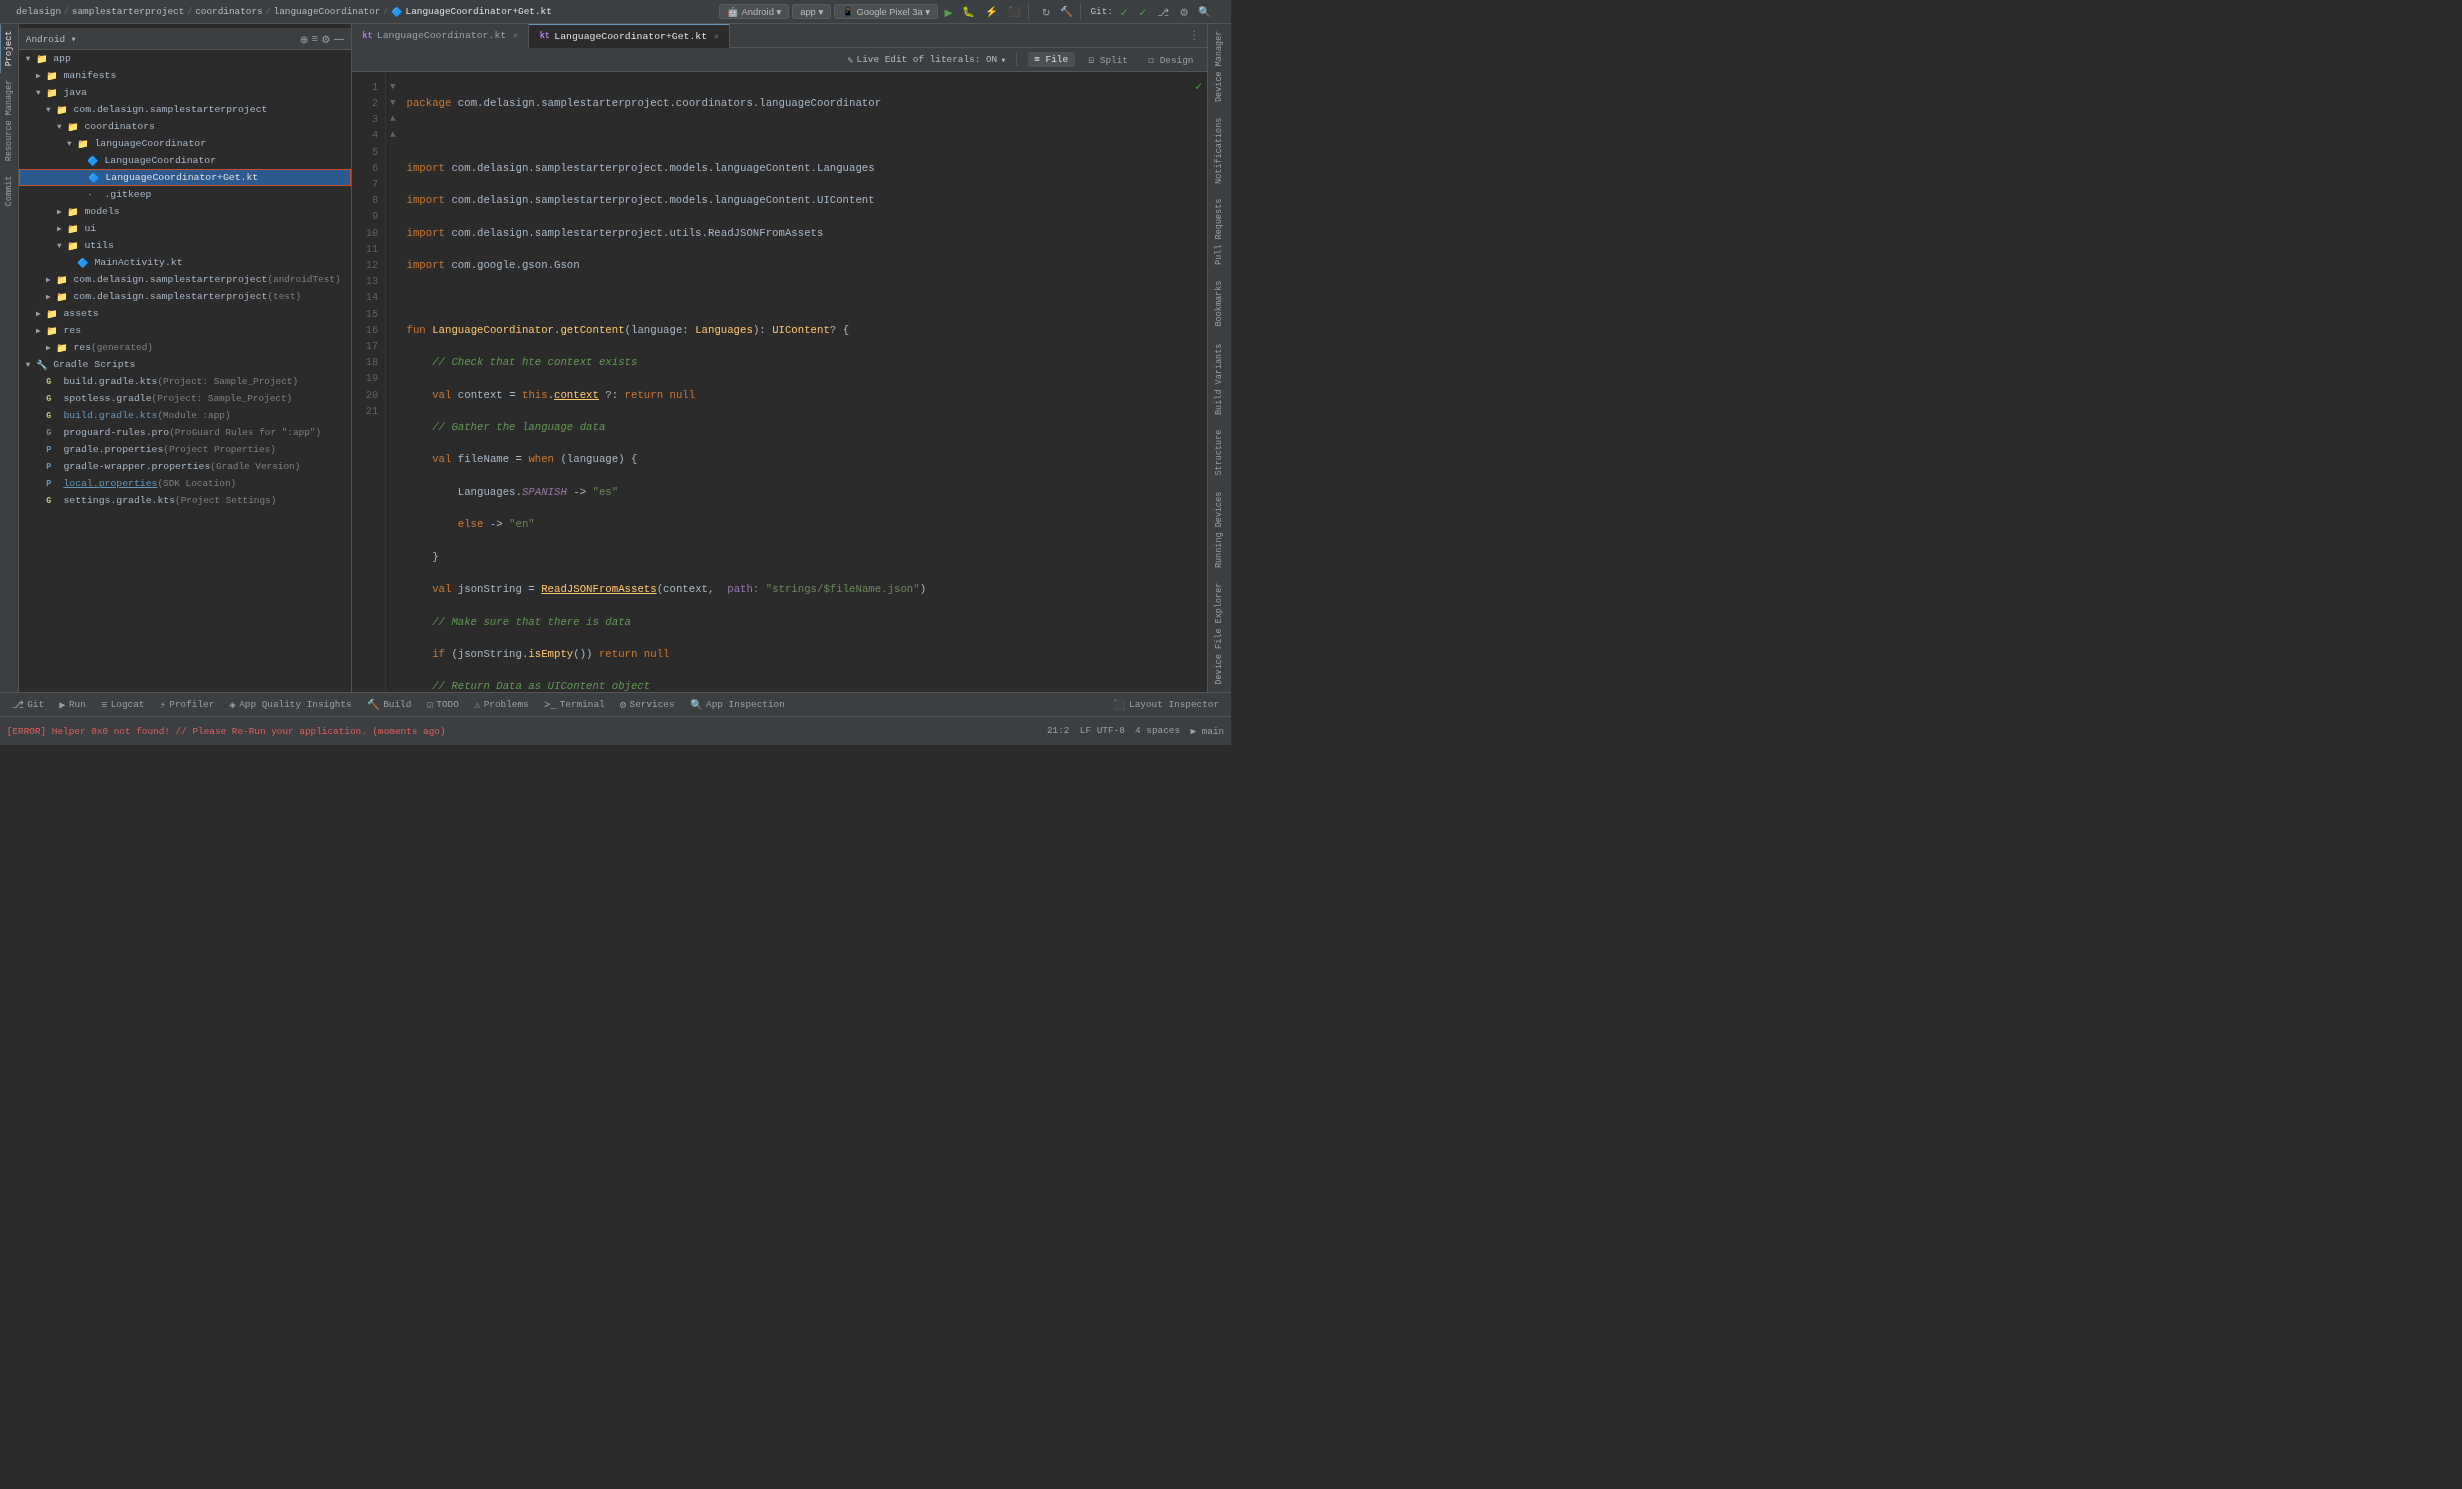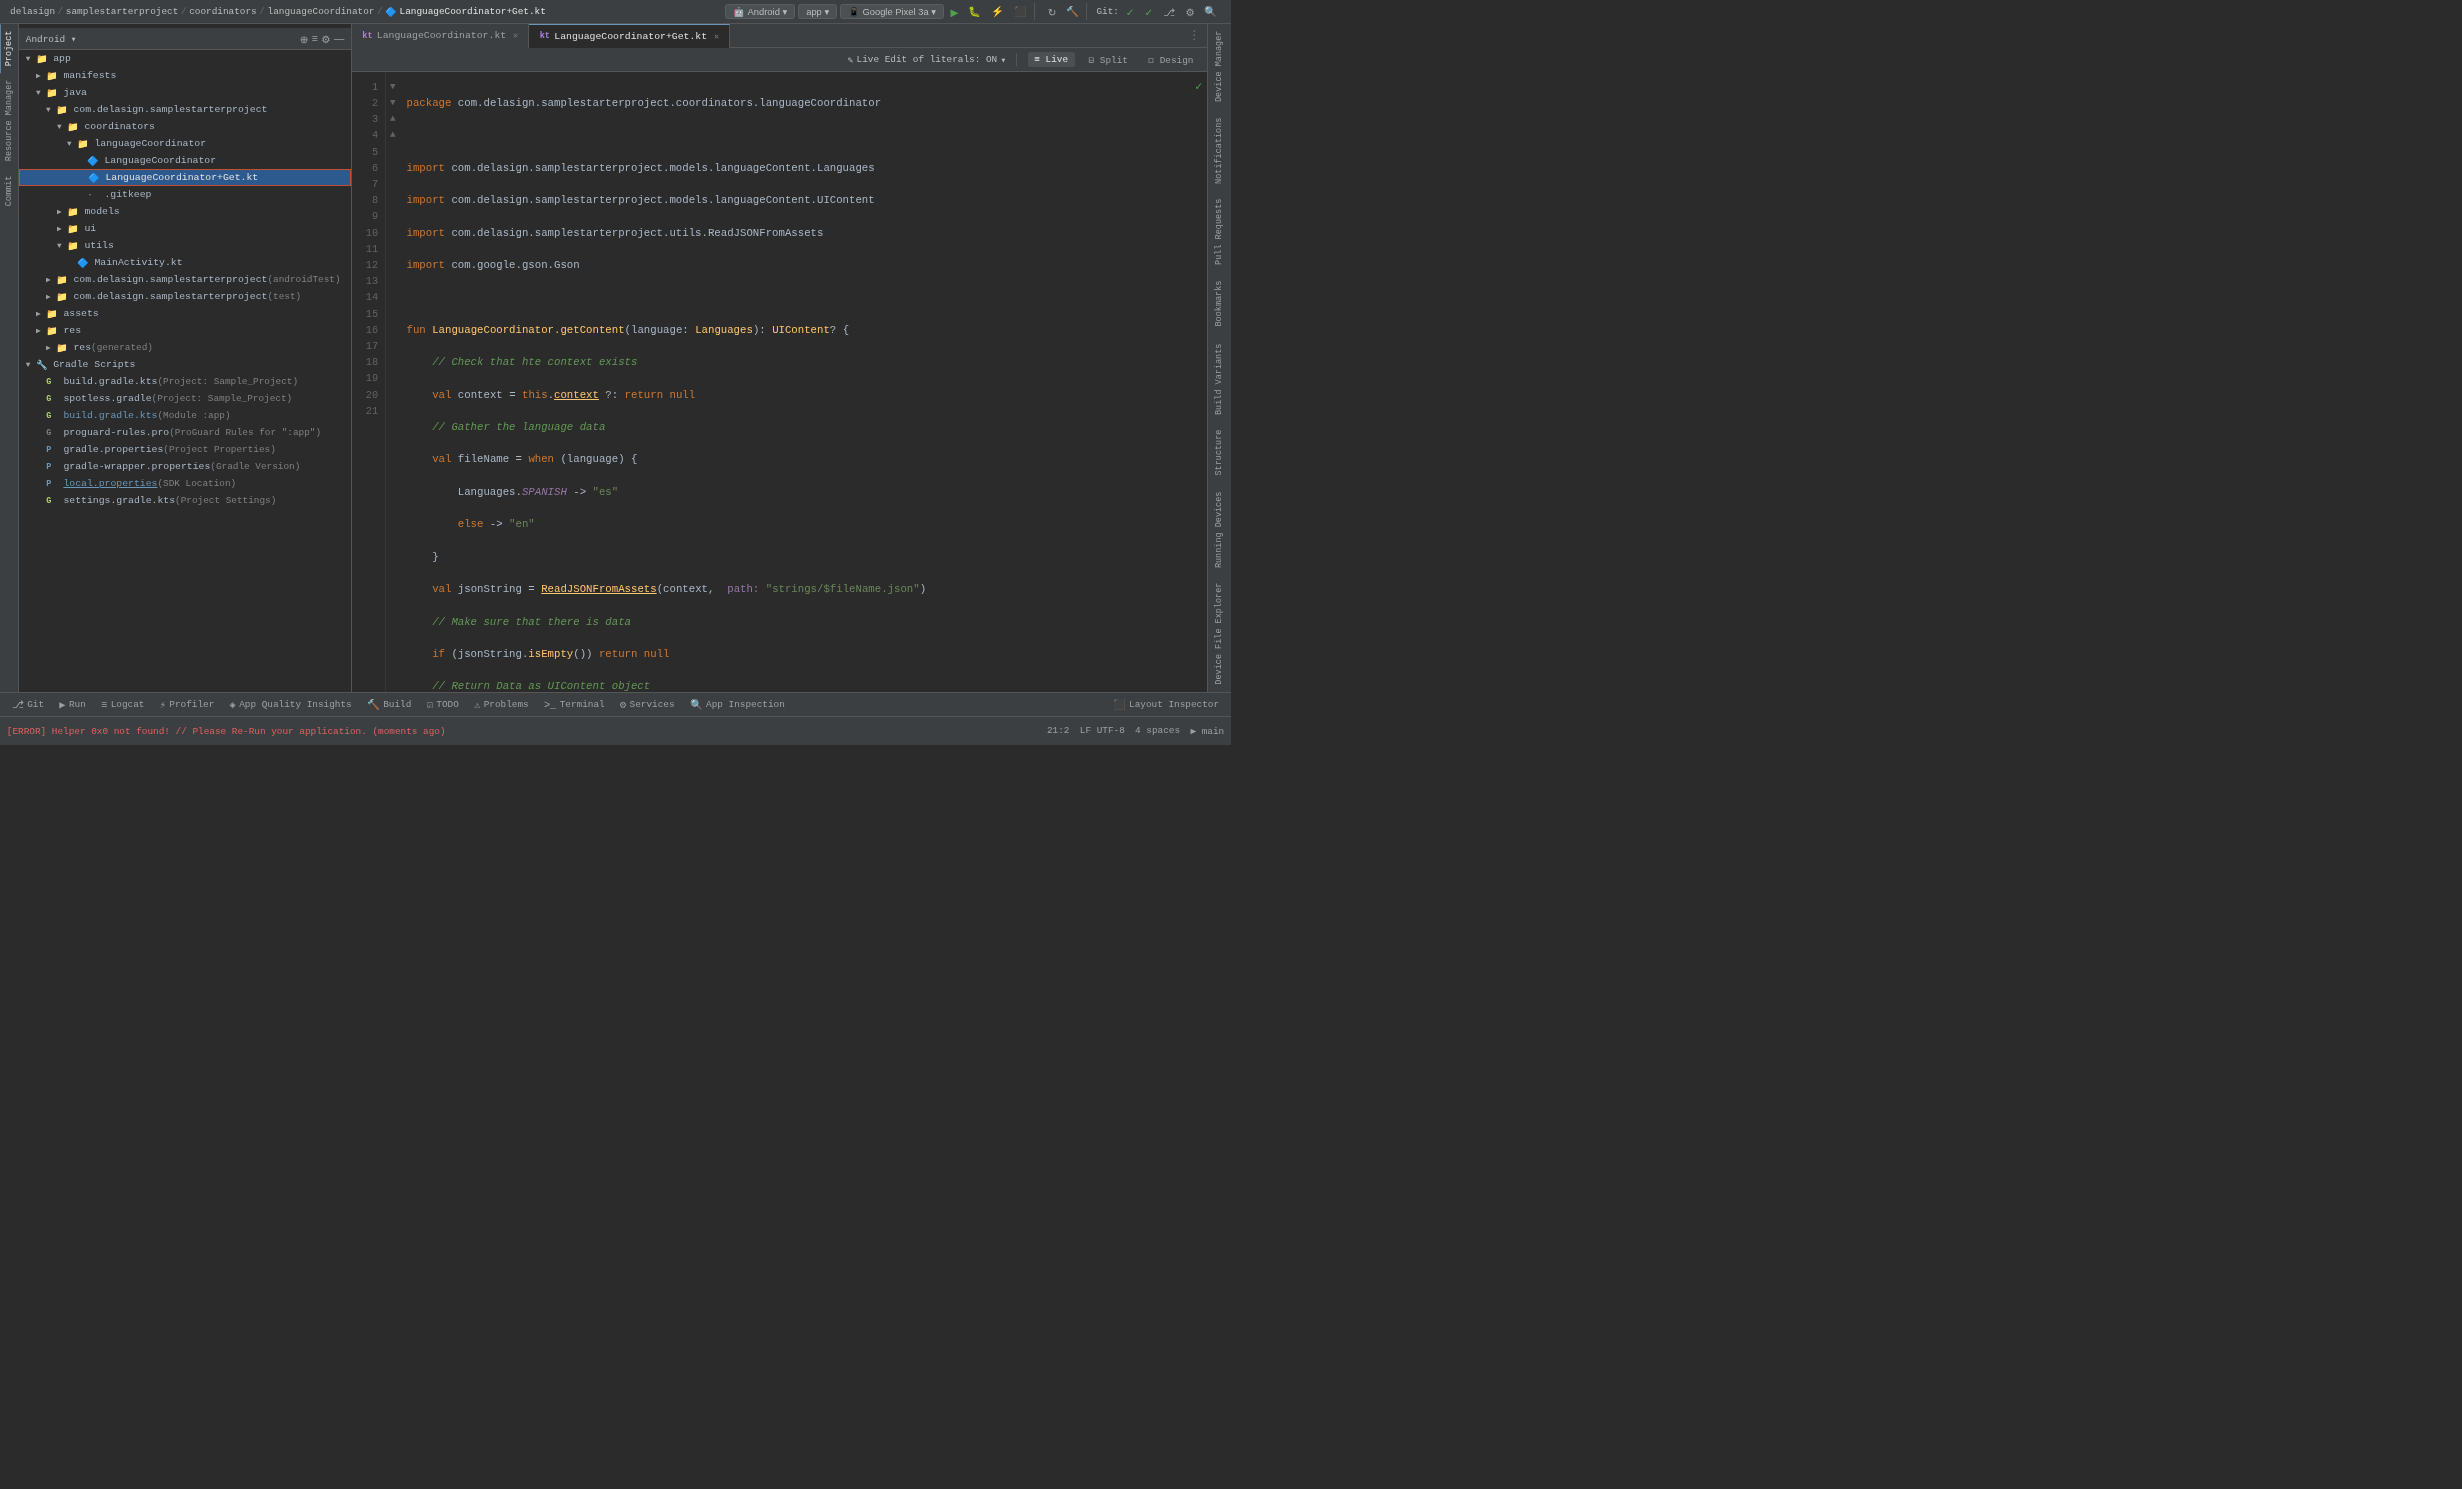--- a/index.html
+++ b/index.html
@@ -14,21 +14,21 @@
       position: relative;
     }
 
     
     .top-toolbar {
       height: 24px;
       background: #3c3f41;
       border-bottom: 0.9px solid #555;
       display: flex;
       align-items: center;
-      padding: 0 10px;
+      padding: 0 16px;
       gap: 3.4px;
       font-size: 9.4px;
       color: #bbb;
     }
     .breadcrumb { display: flex; align-items: center; gap: 2.6px; color: #9da0a2; font-size: 9.4px; }
     .breadcrumb span { color: #bbb; }
     .breadcrumb .sep { color: #666; }
     .toolbar-spacer { flex: 1; }
     .toolbar-btn {
       background: #4c5052;
@@ -574,21 +574,21 @@
       <div class="editor-toolbar">
         <div style="flex:1;"></div>
         <div class="live-edit-btn">
           <span>✎</span>
           <span>Live Edit of literals: ON</span>
           <span>▾</span>
         </div>
         <span style="width:0.9px;height:13.7px;background:#555;margin:0 3.4px;"></span>
         <div class="view-mode-btn active">
           <span>≡</span>
-          <span>Live</span>
+          <span>File</span>
         </div>
         <div class="view-mode-btn">
           <span>⊟</span>
           <span>Split</span>
         </div>
         <div class="view-mode-btn">
           <span>◻</span>
           <span>Design</span>
         </div>
       </div>

